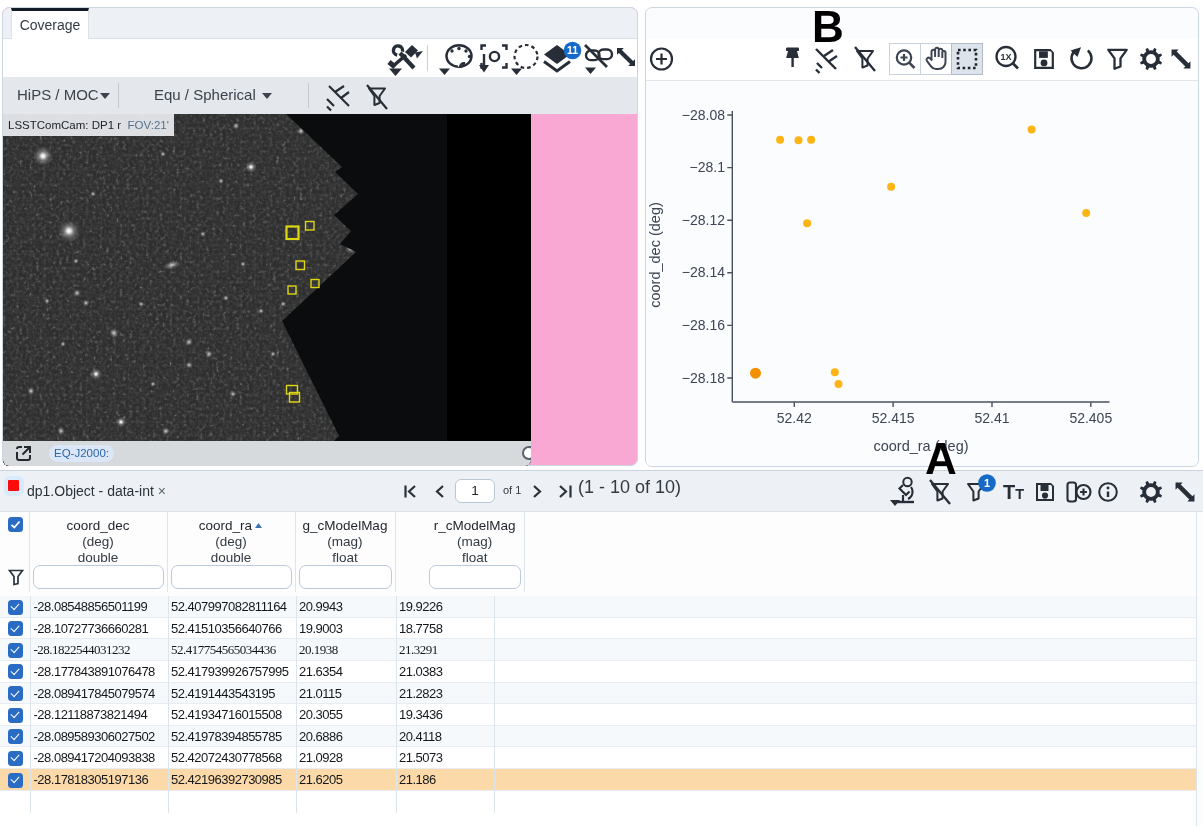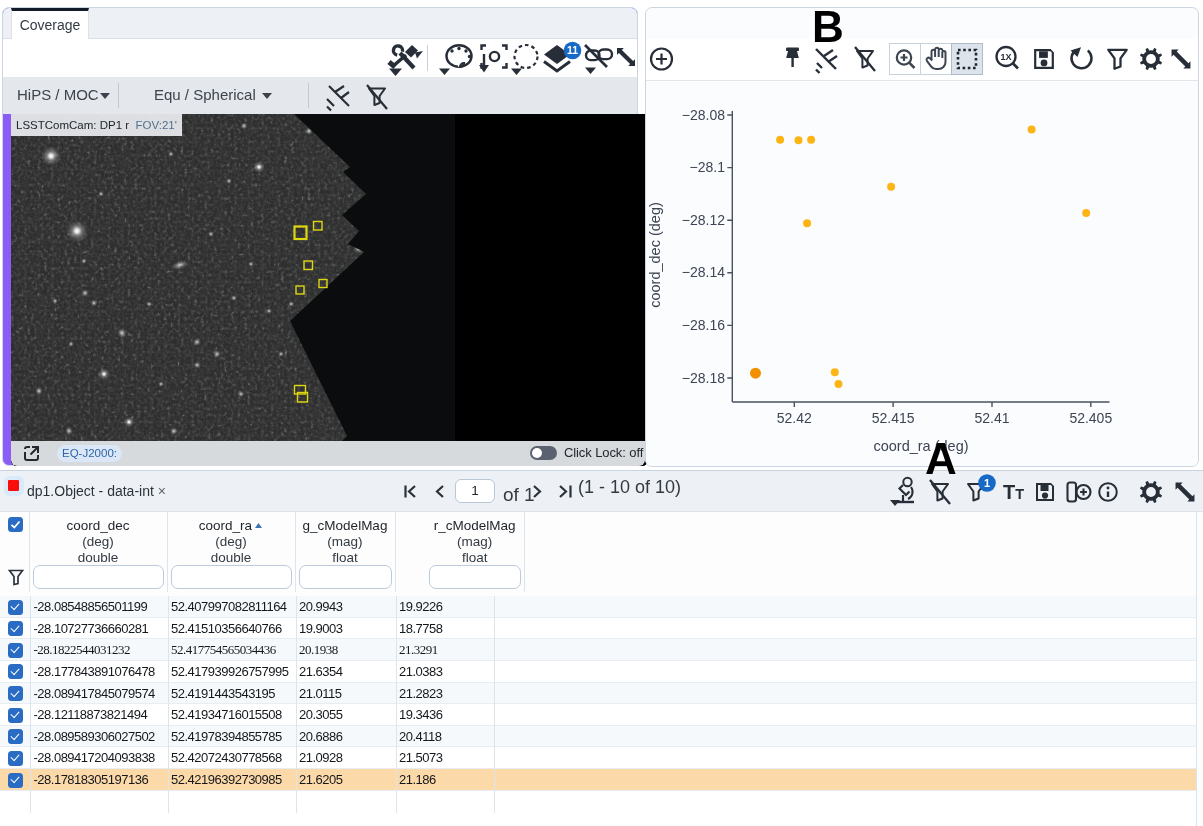--- a/index.html
+++ b/index.html
@@ -3,21 +3,21 @@
 <meta charset="utf-8">
 <style>
   * { box-sizing: border-box; margin:0; padding:0; }
   html,body { width:1203px; height:826px; background:#fff; overflow:hidden;
     font-family:"Liberation Sans", sans-serif; position:relative; }
   .abs { position:absolute; }
   svg { display:block; }
 
   
   #lcard { left:2px; top:7px; width:636px; height:459px; border:1px solid #ccd6e2;
-    border-radius:7px; background:#8b5cf6; }
+    border-radius:7px; background:#f9a8d4; }
   #rcard { left:645px; top:7px; width:554px; height:460px; border:1px solid #ccd6e2;
     border-radius:7px; background:#fbfcfe; }
   #tcard { left:0; top:470px; width:1203px; height:356px; background:#fff;
     border-top:1px solid #c9d3de; }
 
   
   .tabstrip { left:0; top:0; right:0; height:31px; background:#edf0f4;
     border-bottom:1px solid #d9dfe6; border-radius:6px 6px 0 0; }
   .tab-active { position:absolute; top:0; bottom:-1px; background:#fff;
     border-top:3px solid #121c28; border-left:1px solid #e0e0e0; border-right:1px solid #e0e0e0;
@@ -144,21 +144,21 @@
         <path d="M6 17 L13 24 M6 24.5 L10 28.5"></path>
         <path d="M14 10 L23 4 M20 16 L28 10"></path>
       </g>
       <g transform="translate(56,14.5)">
           <use href="#i-funnel"></use>
         </g>
       <path d="M46 3 L66 27" stroke="#272e38" stroke-width="2.2" fill="none"></path>
     </svg>
   </div>
 
-  <div class="abs" id="imgarea" style="left:8px; top:106px; width:637px; height:352px; background:#000; border-radius:0 0 6px 6px; overflow:hidden;">
+  <div class="abs" id="imgarea" style="left:0; top:106px; width:528px; height:352px; background:#000; border-radius:0 0 6px 6px; overflow:hidden;">
     <svg class="abs" id="skysvg" style="left:0; top:0;" width="634" height="352">
       <defs>
         <filter id="skynoise" x="0" y="0" width="100%" height="100%">
           <feTurbulence type="fractalNoise" baseFrequency="0.30" numOctaves="4" seed="7" result="t"></feTurbulence>
           <feFlood flood-color="#000" result="b"></feFlood>
           <feComposite in="t" in2="b" operator="over" result="o"></feComposite>
           <feColorMatrix in="o" type="matrix" values="0.33 0.33 0.33 0 0  0.33 0.33 0.33 0 0  0.33 0.33 0.33 0 0  0 0 0 0 1"></feColorMatrix>
           <feComponentTransfer>
             <feFuncR type="gamma" amplitude="1.25" exponent="3.6" offset="0.028"></feFuncR>
             <feFuncG type="gamma" amplitude="1.25" exponent="3.6" offset="0.028"></feFuncG>
@@ -368,21 +368,21 @@
     <div class="abs" style="left:8px; top:9px; width:11px; height:11px; background:#fb0d0c; border-radius:1px;"></div>
     <div class="abs" style="left:27px; top:12px; font-size:14px; color:#2b323a;">dp1.Object - data-int <span style="color:#5a646e; font-size:14px;">×</span></div>
 
     <svg class="abs" style="left:403px; top:13px;" width="15" height="15" viewBox="0 0 15 15">
         <path d="M2.5 1.5 V13.5 M12 2 L6 7.5 L12 13" stroke="#2a3138" stroke-width="2.2" fill="none"></path>
       </svg>
     <svg class="abs" style="left:433px; top:13px;" width="12" height="15" viewBox="0 0 12 15">
         <path d="M10 2 L4 7.5 L10 13" stroke="#2a3138" stroke-width="2.2" fill="none"></path>
       </svg>
     <div class="abs" style="left:455px; top:8px; width:40px; height:24px; background:#fff; border:1px solid #b9c7d4; border-radius:6px; font-size:13.5px; color:#20262c; text-align:center; line-height:22px;">1</div>
-    <div class="abs" style="left:503px; top:13px; font-size:19px; color:#333a42;">of 1</div>
+    <div class="abs" style="left:503px; top:13px; font-size:11px; color:#333a42;">of 1</div>
     <svg class="abs" style="left:532px; top:13px;" width="12" height="15" viewBox="0 0 12 15">
         <path d="M2 2 L8 7.5 L2 13" stroke="#2a3138" stroke-width="2.2" fill="none"></path>
       </svg>
     <svg class="abs" style="left:558px; top:13px;" width="15" height="15" viewBox="0 0 15 15">
         <path d="M2 2 L8 7.5 L2 13 M12.5 1.5 V13.5" stroke="#2a3138" stroke-width="2.2" fill="none"></path>
       </svg>
     <div class="abs" style="left:578px; top:6px; font-size:18px; color:#333a42;">(1 - 10 of 10)</div>
     <div class="abs" id="ticons" style="left:890px; top:0; width:313px; height:41px;">
       <svg width="313" height="41">
 

